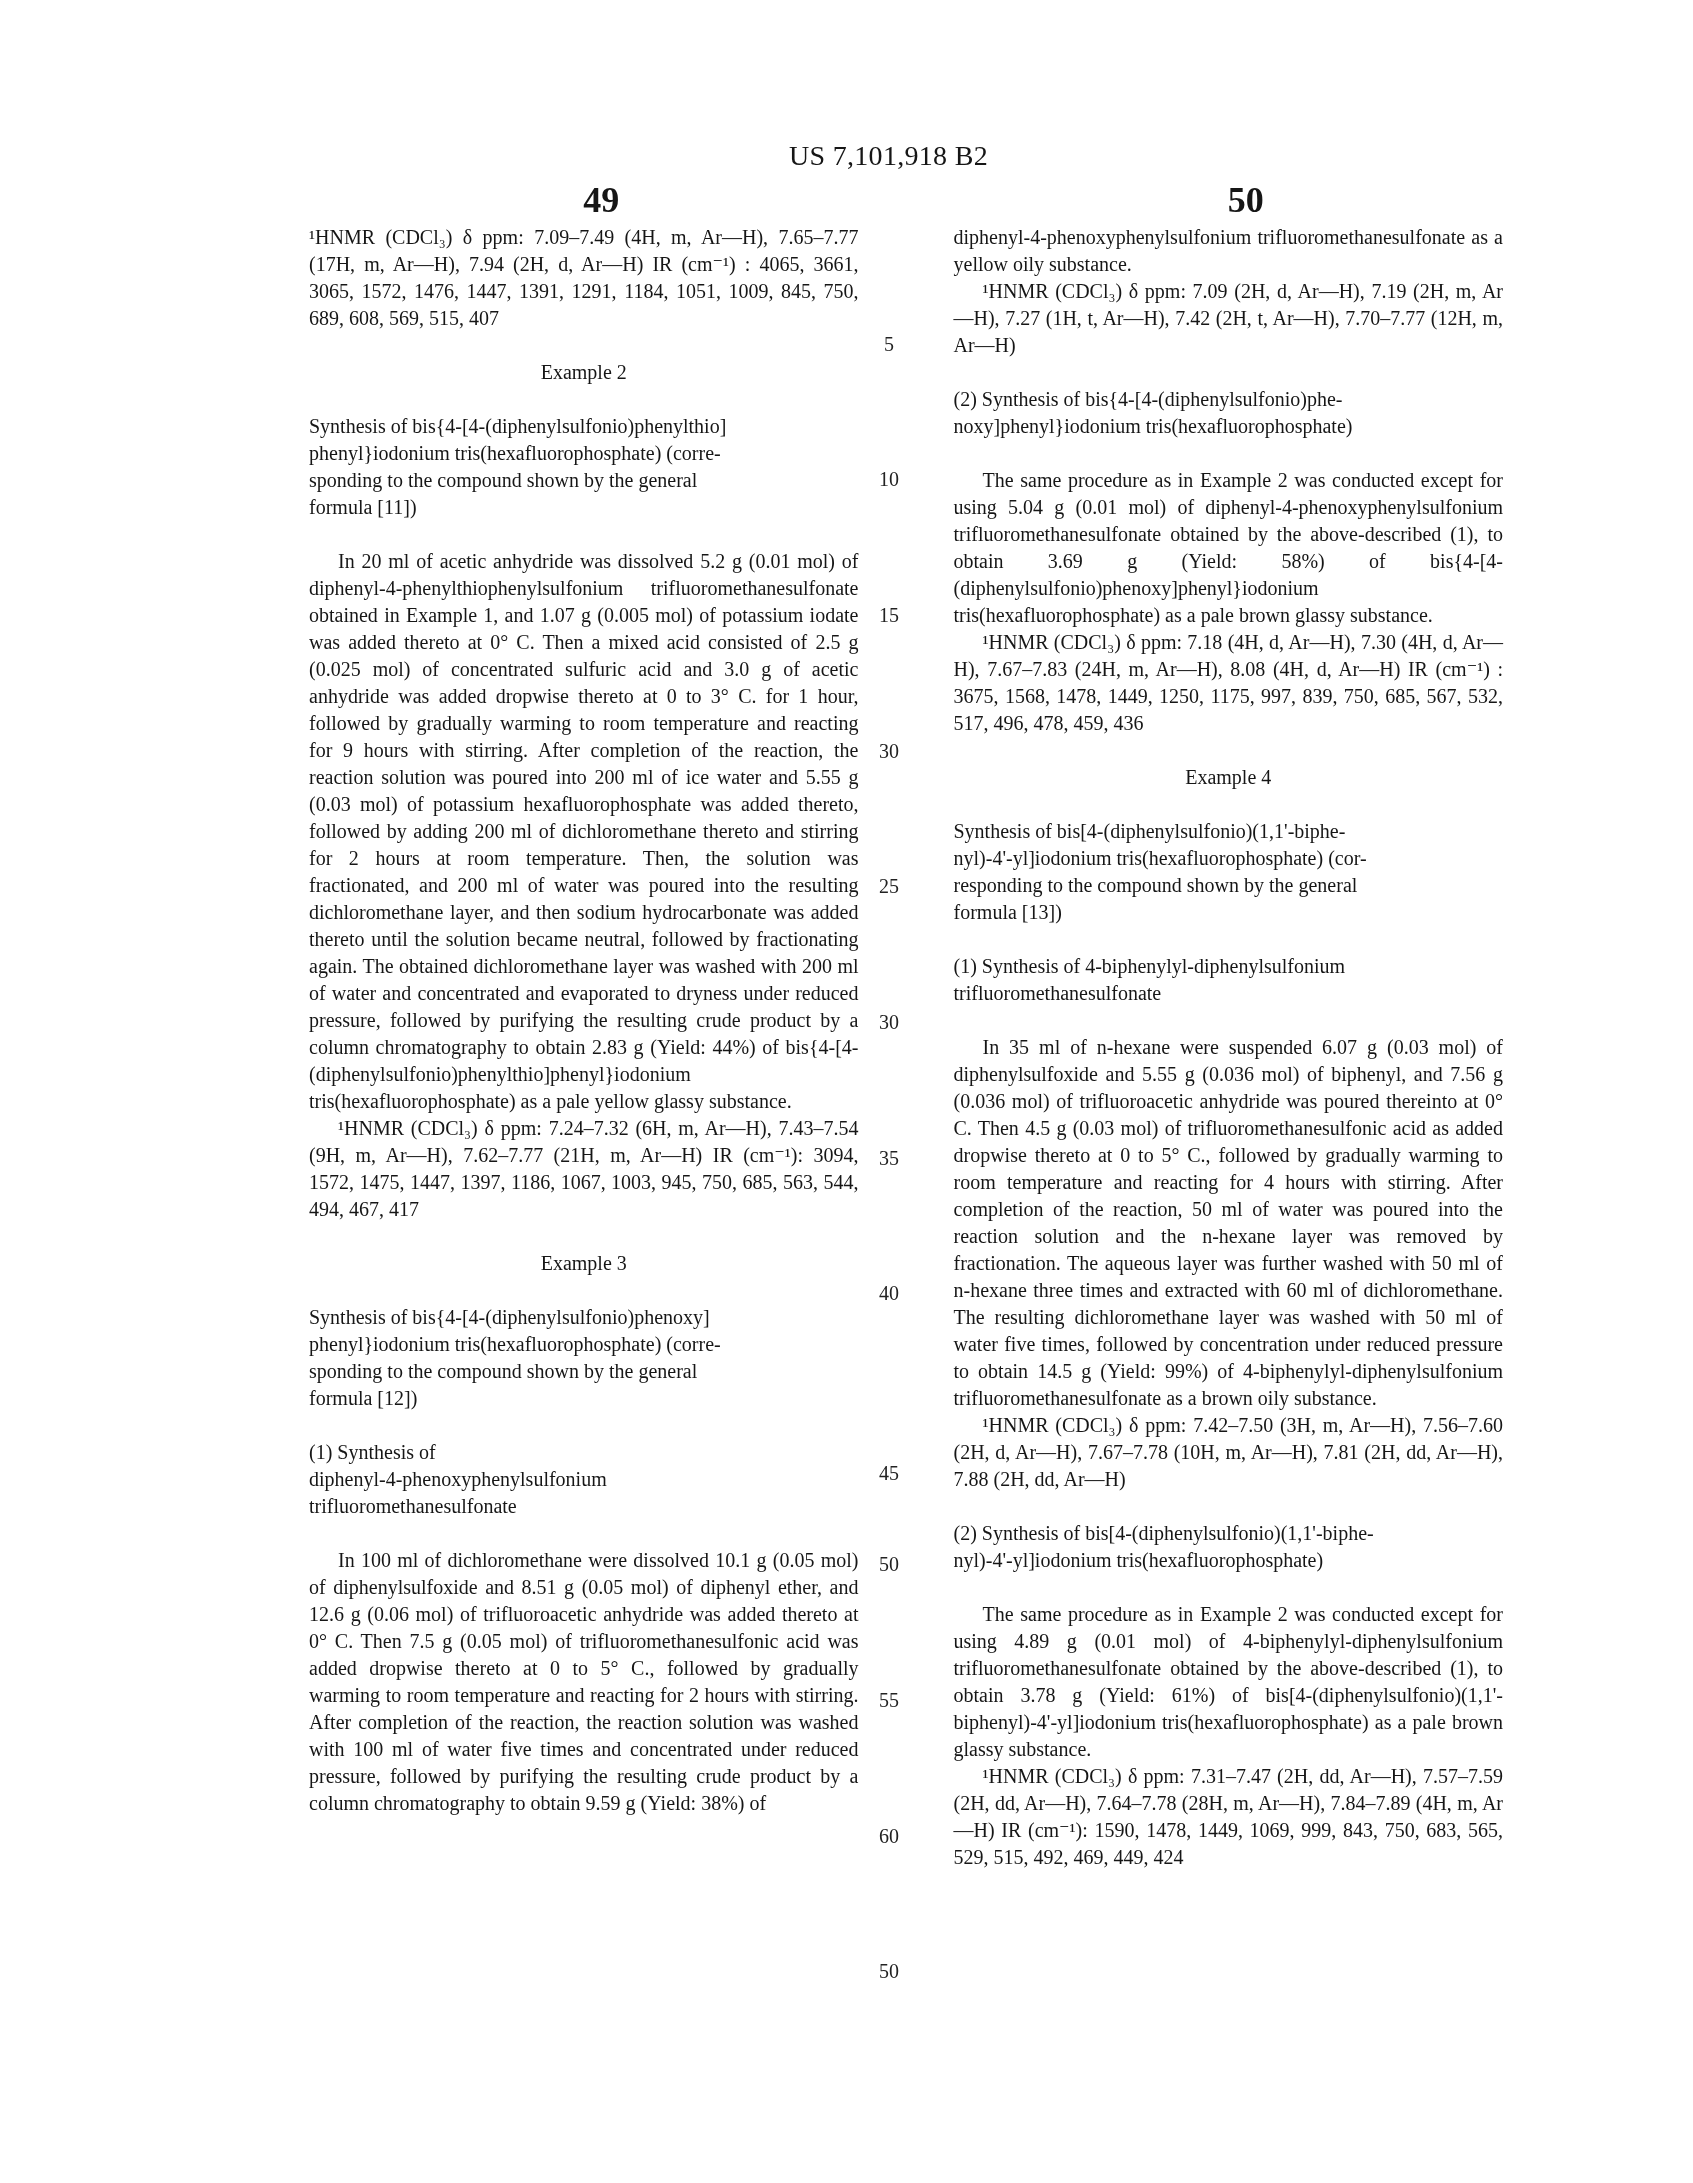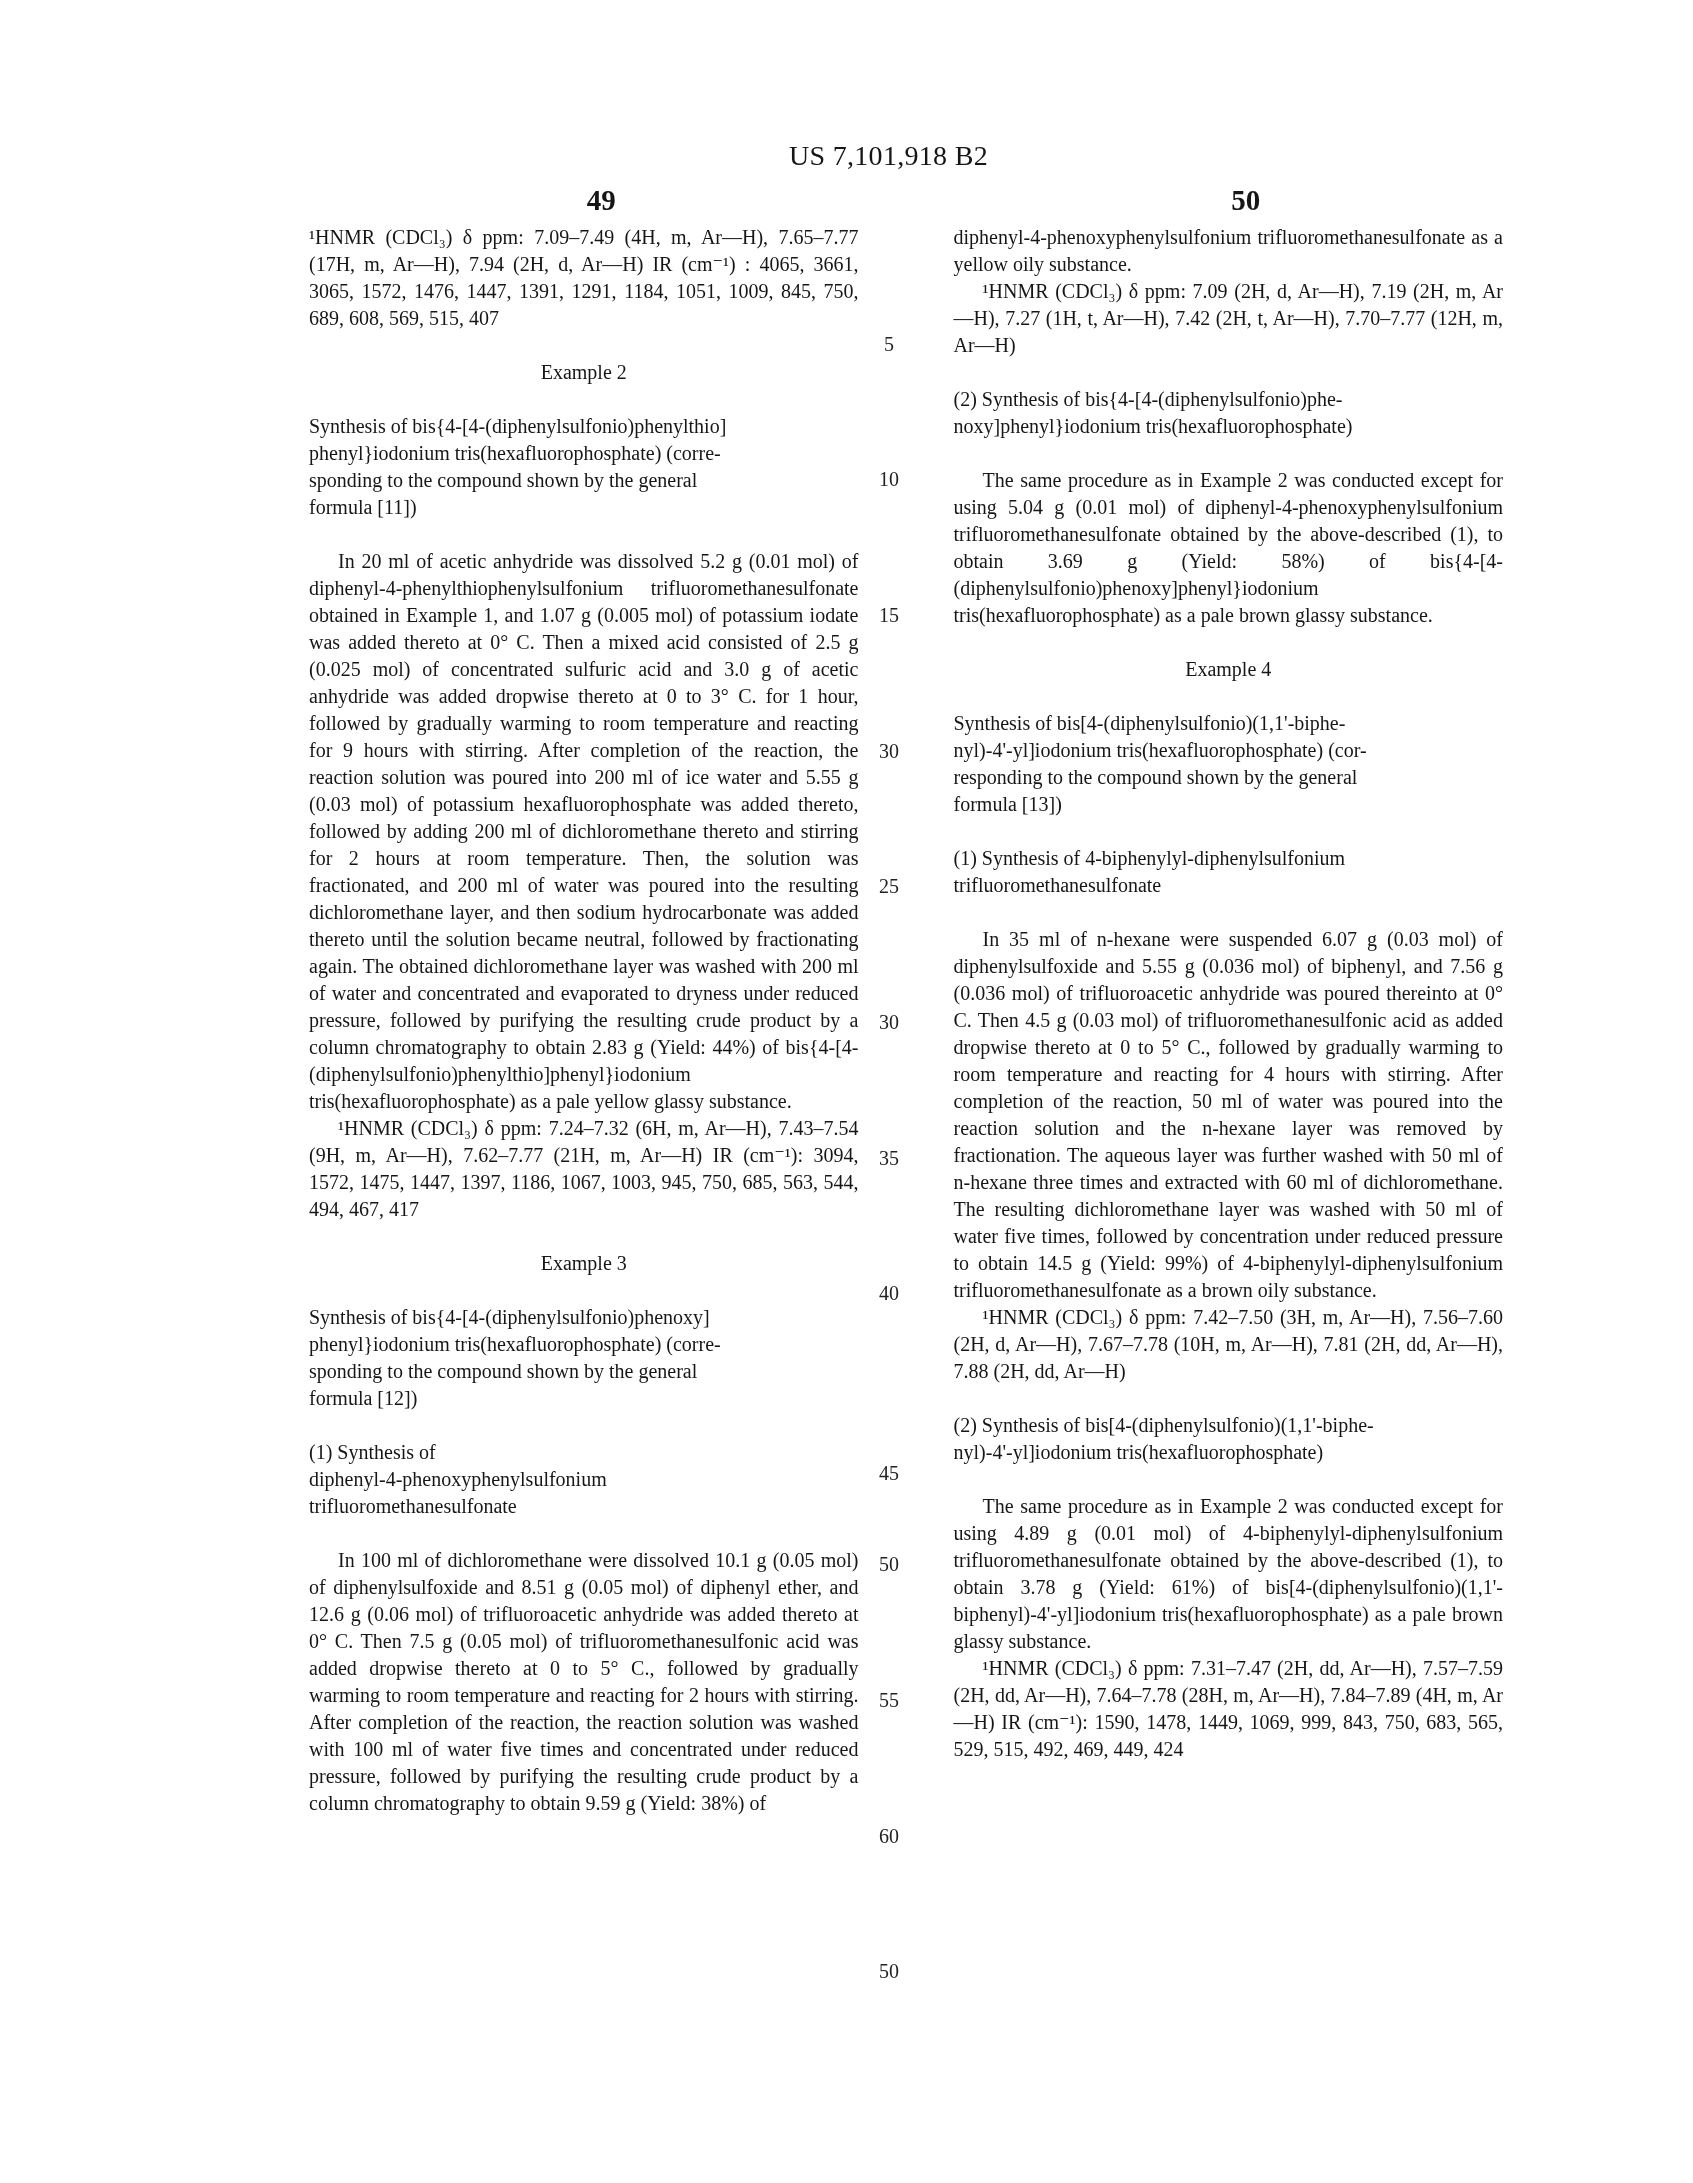--- a/index.html
+++ b/index.html
@@ -27,21 +27,21 @@
     gap: 60px;
   }
   .col {
     width: 585px;
     font-size: 20px;
     line-height: 27px;
   }
   .col-num {
     text-align: center;
     font-weight: bold;
-    font-size: 29px;
+    font-size: 36px;
     line-height: 33px;
     margin-bottom: 6.6px;
   }
   .para {
     margin: 0;
     text-align: justify;
     text-indent: 29px;
     overflow-wrap: break-word;
     hyphens: none;
   }
@@ -124,20 +124,21 @@
 
       <p class="para no-indent">diphenyl-4-phenoxyphenylsulfonium trifluoromethanesulfonate as a yellow oily substance.</p>
 
       <p class="para">¹HNMR (CDCl₃) δ ppm: 7.09 (2H, d, Ar—H), 7.19 (2H, m, Ar—H), 7.27 (1H, t, Ar—H), 7.42 (2H, t, Ar—H), 7.70–7.77 (12H, m, Ar—H)</p>
 
       <div class="centered">(2) Synthesis of bis{4-[4-(diphenylsulfonio)phe-
 noxy]phenyl}iodonium tris(hexafluorophosphate)</div>
 
       <p class="para">The same procedure as in Example 2 was conducted except for using 5.04 g (0.01 mol) of diphenyl-4-phenoxyphenylsulfonium trifluoromethanesulfonate obtained by the above-described (1), to obtain 3.69 g (Yield: 58%) of bis{4-[4-(diphenylsulfonio)phenoxy]phenyl}iodonium tris(hexafluorophosphate) as a pale brown glassy substance.</p>
 
+      <p class="para">¹HNMR (CDCl₃) δ ppm: 7.18 (4H, d, Ar—H), 7.30 (4H, d, Ar—H), 7.67–7.83 (24H, m, Ar—H), 8.08 (4H, d, Ar—H) IR (cm⁻¹) : 3675, 1568, 1478, 1449, 1250, 1175, 997, 839, 750, 685, 567, 532, 517, 496, 478, 459, 436</p>
 
       <div class="example">Example 4</div>
 
       <div class="centered">Synthesis of bis[4-(diphenylsulfonio)(1,1'-biphe-
 nyl)-4'-yl]iodonium tris(hexafluorophosphate) (cor-
 responding to the compound shown by the general
 formula [13])</div>
 
       <div class="centered">(1) Synthesis of 4-biphenylyl-diphenylsulfonium
 trifluoromethanesulfonate</div>

